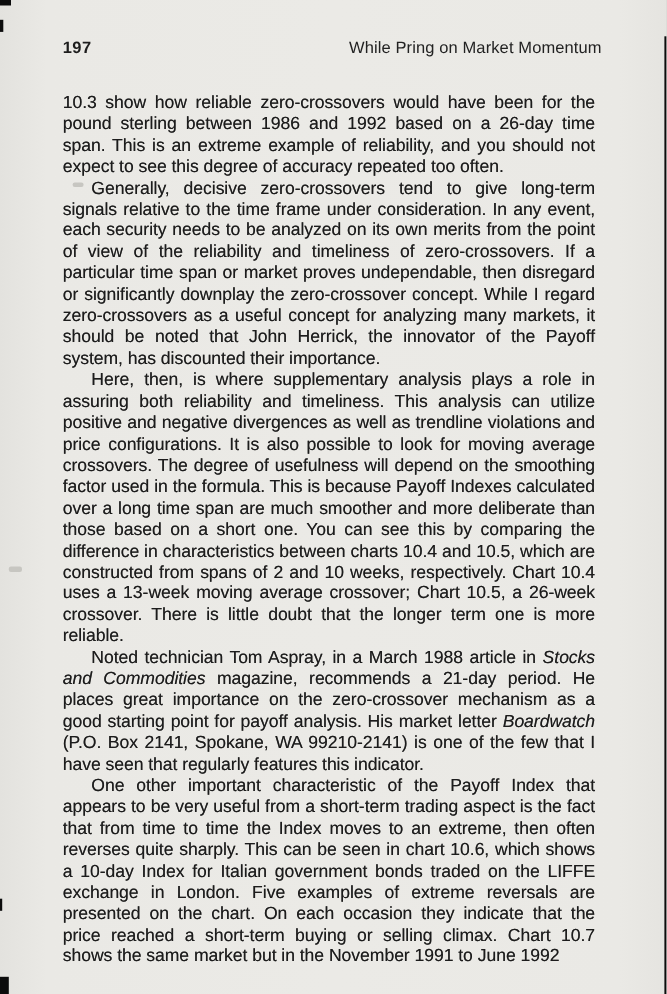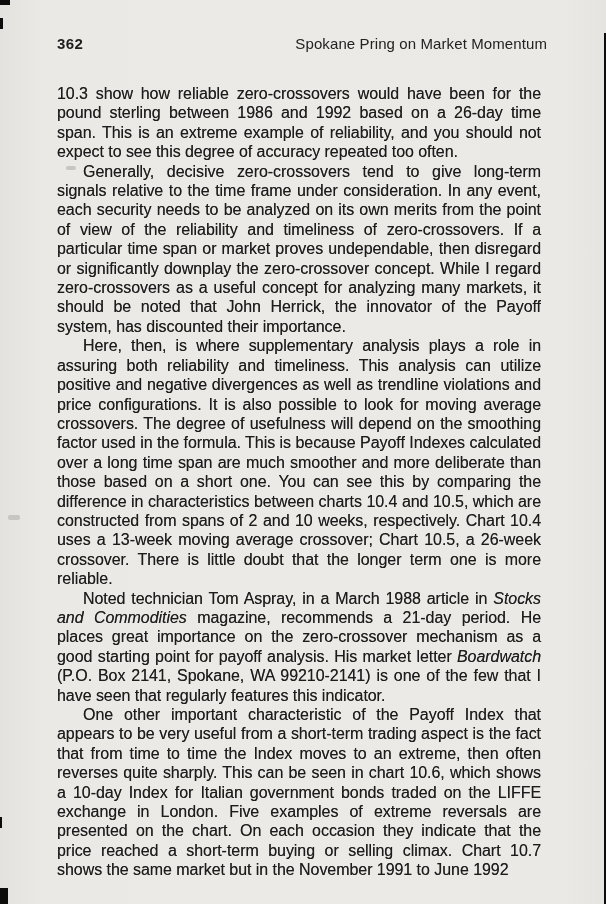--- a/index.html
+++ b/index.html
@@ -86,22 +86,22 @@
 
   <div class="artifact a-top-left"></div>
   <div class="artifact a-left-upper"></div>
   <div class="artifact a-right-line"></div>
   <div class="artifact a-left-lower"></div>
   <div class="artifact a-bottom-left"></div>
   <div class="smudge s-1"></div>
   <div class="smudge s-2"></div>
 
   <header class="page-header">
-    <span class="page-number">362</span>
-    <span class="running-title">Spokane Pring on Market Momentum</span>
+    <span class="page-number">197</span>
+    <span class="running-title">While Pring on Market Momentum</span>
   </header>
 
   <main class="page-body">
     <p class="para no-indent">10.3 show how reliable zero-crossovers would have been for the pound sterling between 1986 and 1992 based on a 26-day time span. This is an extreme example of reliability, and you should not expect to see this degree of accuracy repeated too often.</p>
     <p class="para">Generally, decisive zero-crossovers tend to give long-term signals relative to the time frame under consideration. In any event, each security needs to be analyzed on its own merits from the point of view of the reliability and timeliness of zero-crossovers. If a particular time span or market proves undependable, then disregard or significantly downplay the zero-crossover concept. While I regard zero-crossovers as a useful concept for analyzing many markets, it should be noted that John Herrick, the innovator of the Payoff system, has discounted their importance.</p>
     <p class="para">Here, then, is where supplementary analysis plays a role in assuring both reliability and timeliness. This analysis can utilize positive and negative divergences as well as trendline violations and price configurations. It is also possible to look for moving average crossovers. The degree of usefulness will depend on the smoothing factor used in the formula. This is because Payoff Indexes calculated over a long time span are much smoother and more deliberate than those based on a short one. You can see this by comparing the difference in characteristics between charts 10.4 and 10.5, which are constructed from spans of 2 and 10 weeks, respectively. Chart 10.4 uses a 13-week moving average crossover; Chart 10.5, a 26-week crossover. There is little doubt that the longer term one is more reliable.</p>
     <p class="para"><span>Noted technician Tom Aspray, in a March 1988 article in </span><em>Stocks and Commodities</em><span> magazine, recommends a 21-day period. He places great importance on the zero-crossover mechanism as a good starting point for payoff analysis. His market letter </span><em>Boardwatch</em><span> (P.O. Box 2141, Spokane, WA 99210-2141) is one of the few that I have seen that regularly features this indicator.</span></p>
     <p class="para">One other important characteristic of the Payoff Index that appears to be very useful from a short-term trading aspect is the fact that from time to time the Index moves to an extreme, then often reverses quite sharply. This can be seen in chart 10.6, which shows a 10-day Index for Italian government bonds traded on the LIFFE exchange in London. Five examples of extreme reversals are presented on the chart. On each occasion they indicate that the price reached a short-term buying or selling climax. Chart 10.7 shows the same market but in the November 1991 to June 1992</p>
   </main>
 

